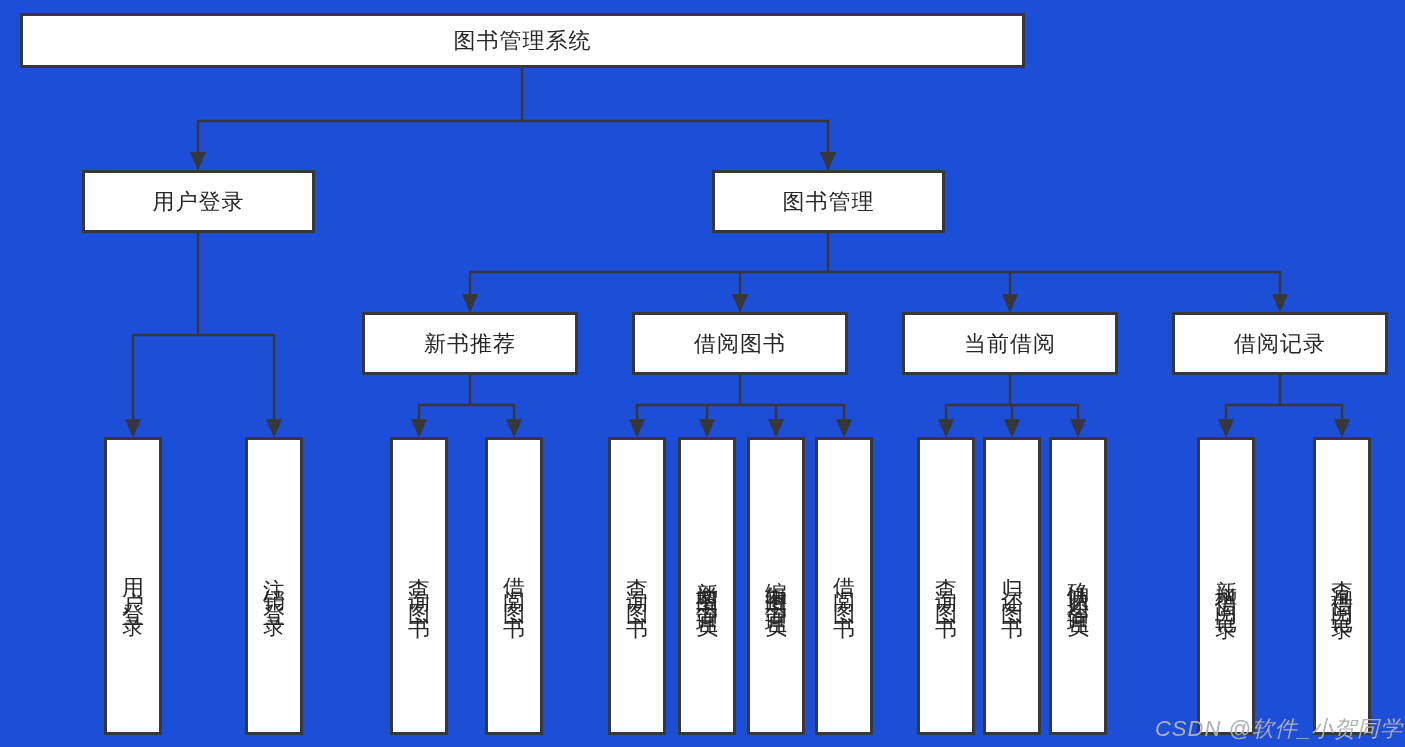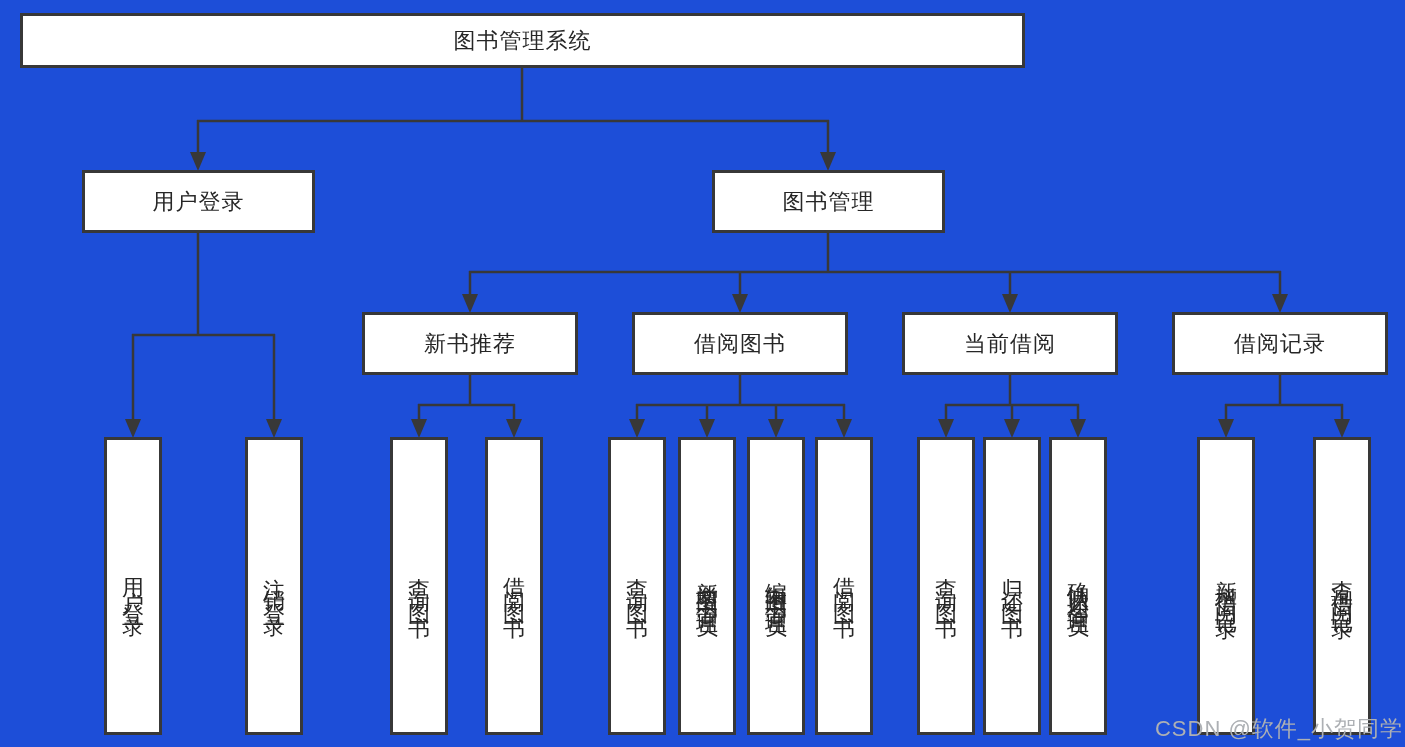--- a/index.html
+++ b/index.html
@@ -23,21 +23,21 @@
     display:flex; align-items:center; justify-content:center;
     font-size:22px; color:#262626;
     z-index:2;
   }
   .vlabel { writing-mode:vertical-lr; text-orientation:mixed; letter-spacing:13px; line-height:1; }
   .vlabel.med { letter-spacing:8px; }
   .vlabel.tight { letter-spacing:5px; }
   .watermark {
     position:absolute; right:2px; top:714px;
     font-size:22px; color:#adb0b4; letter-spacing:1px;
-    z-index:5; white-space:nowrap;
+    z-index:5; white-space:nowrap;font-style:italic;
   }
   .stroke { stroke:#383838; stroke-width:2.5; fill:none; }
   .head { fill:#383838; stroke:none; }
 </style>
 </head>
 <body>
 
 <div id="canvas">
 
   <svg id="connectors" viewBox="0 0 1405 747" xmlns="http://www.w3.org/2000/svg">

